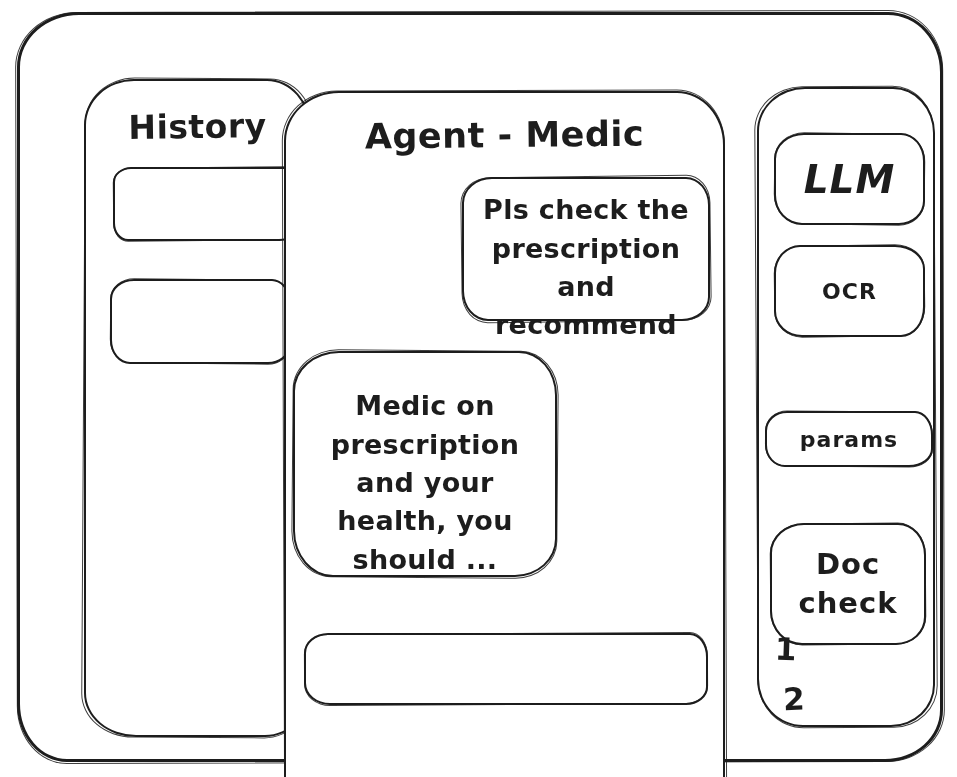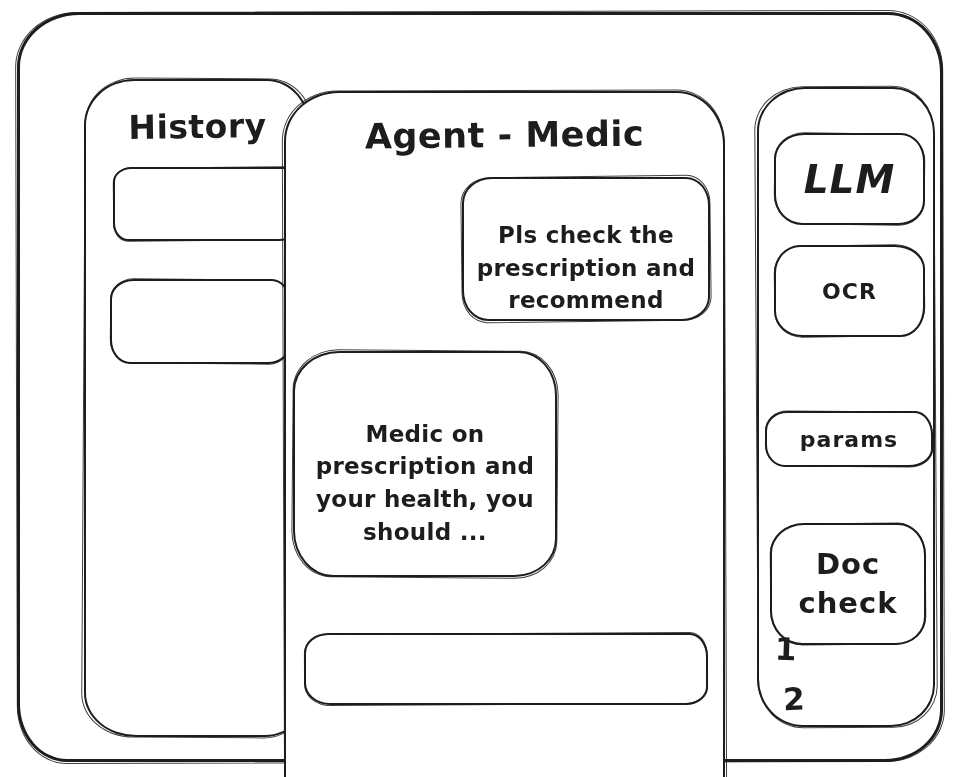--- a/index.html
+++ b/index.html
@@ -94,21 +94,21 @@
     transform: rotate(-0.6deg);
   }
   .bubble {
     display: flex;
     align-items: center;
     justify-content: center;
     text-align: center;
     padding: 8px 10px;
   }
   .bubble .txt {
-    font-size: 23px;
+    font-size: 27px;
     line-height: 1.42;
     letter-spacing: 0.3px;
     margin-top: 38px;
   }
   .bubble-user {
     left: 176px; top: 84px;
     width: 248px; height: 144px;
     border-radius: 30px 24px 28px 26px / 26px 28px 24px 30px;
   }
   .bubble-user::before { transform: rotate(-0.7deg); }

